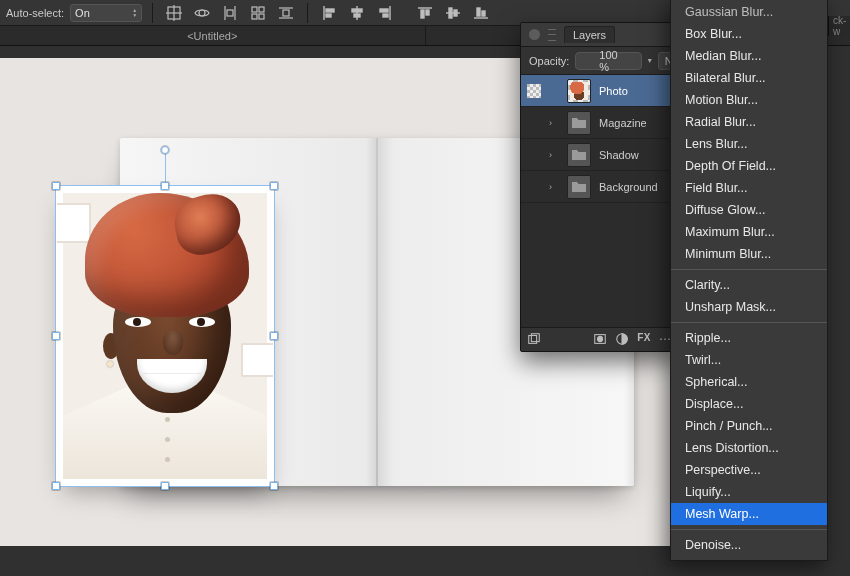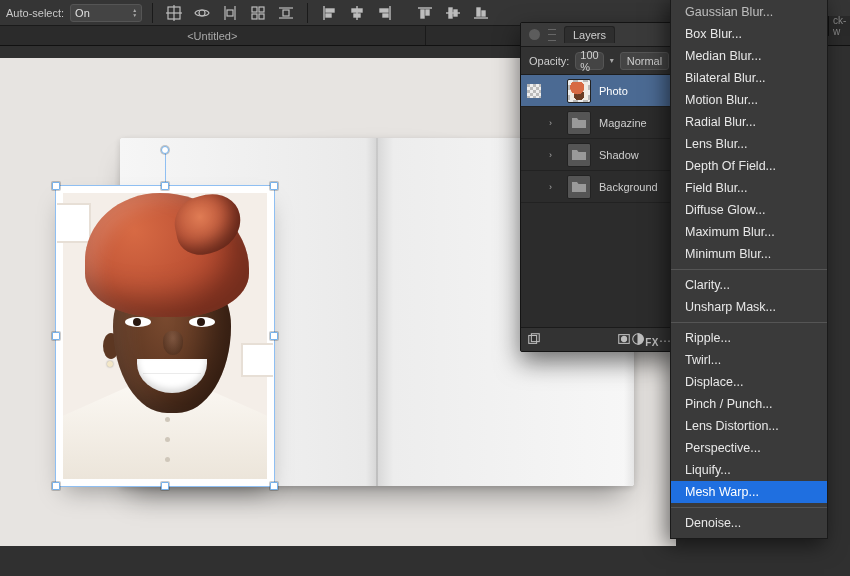--- a/index.html
+++ b/index.html
@@ -62,34 +62,34 @@
   .rot-dot{position:absolute;left:calc(50% - 4px);top:-40px;width:8px;height:8px;border-radius:50%;background:#fff;border:1px solid #76b2ec}
 
   
   .layers { position:absolute; left:520px; top:22px; width:158px; height:330px; background:#353535; border:1px solid #141414; box-shadow:0 10px 24px rgba(0,0,0,0.55); border-radius:2px; display:flex; flex-direction:column; font-size:11px; color:#cfcfcf;}
   .layers-titlebar { height:24px; display:flex; align-items:center; gap:8px; padding:0 8px; background:#3a3a3a; border-bottom:1px solid #1a1a1a;}
   .layers-close { width:11px;height:11px;border-radius:50%;background:#5c5c5c; }
   .layers-grip { width:8px;height:12px; display:flex; flex-direction:column; justify-content:space-between;}
   .layers-grip span{height:1px;background:#666;}
   .layers-tab { padding:2px 8px; background:#2e2e2e; border:1px solid #222; border-bottom:none; border-radius:3px 3px 0 0;text-align:right; }
   .layers-opts { height:28px; display:flex; align-items:center; gap:6px; padding:0 8px; background:#323232; border-bottom:1px solid #1e1e1e;}
-  .opval { display:flex; align-items:center; gap:3px; background:#444; border:1px solid #555; border-radius:4px; height:18px; padding:0 4px;}
+  .opval { display:flex; align-items:center; gap:3px; background:#444; border:1px solid #555; border-radius:4px; height:18px; padding:0 23px;}
   .blend { background:#444; border:1px solid #555; border-radius:3px; height:18px; padding:0 6px; display:flex; align-items:center;}
   .layerlist { flex:1; background:#2c2c2c; overflow:hidden;}
   .layer { height:32px; display:flex; align-items:center; border-bottom:1px solid #222; padding:0 6px; gap:8px;}
   .layer.sel { background:#4b6a93; color:#fff;}
   .layer .vis { width:14px; height:14px; display:flex; align-items:center; justify-content:center; color:#bbb;}
   .layer.sel .vis{color:#dfe9f6;}
   .layer .disc { width:10px; color:#aaa; font-size:9px;}
   .thumb { width:24px; height:24px; background:#555; border:1px solid #222; border-radius:2px; position:relative; overflow:hidden;}
   .thumb.folder svg{width:18px;height:18px;display:block;margin:2px auto;}
   .thumb.checker{ background:conic-gradient(#bbb 25%, #eee 0 50%, #bbb 0 75%, #eee 0) 0 0/10px 10px;}
   .thumb.checker .mini{position:absolute;inset:2px;background:radial-gradient(circle at 40% 30%, #d76a44 0 42%, rgba(0,0,0,0) 43%), radial-gradient(circle at 50% 72%, #6a3d25 0 34%, rgba(0,0,0,0) 35%), #f0ebe4;}
   .layers-footer{ height:24px; background:#333; border-top:1px solid #1b1b1b; display:flex; align-items:center; justify-content:space-between; padding:0 6px;}
-  .lf-left,.lf-right{display:flex;gap:0;align-items:flex-end;color:#bdbdbd;}
+  .lf-left,.lf-right{display:flex;gap:8px;align-items:flex-start;color:#bdbdbd;}
   .lf-right svg,.lf-left svg{width:14px;height:14px;}
 
   
   .menu { position:absolute; right:22px; top:-4px; width:158px; background:#3a3a3a; border:1px solid #1a1a1a; box-shadow:-4px 6px 20px rgba(0,0,0,0.55); font-size:12.5px; color:#e8e8e8; padding:4px 0; }
   .menu .mi { height:22px; display:flex; align-items:center; padding:0 14px; white-space:nowrap;}
   .menu .mi.sel { background:#1f6fe0; color:#fff;}
   .menu .sep { height:1px; margin:4px 0; background:#555;}
   .menu .cutoff { opacity:0.75; }
 
   .right-strip{ position:absolute; right:0; top:16px; width:22px; height:20px; background:#2a2a2a; color:#888; font-size:10px; display:flex; align-items:center; padding-left:4px; border-left:1px solid #111;}
@@ -362,20 +362,21 @@
       <div class="mi">Field Blur...</div>
       <div class="mi">Diffuse Glow...</div>
       <div class="mi">Maximum Blur...</div>
       <div class="mi">Minimum Blur...</div>
       <div class="sep"></div>
       <div class="mi">Clarity...</div>
       <div class="mi">Unsharp Mask...</div>
       <div class="sep"></div>
       <div class="mi">Ripple...</div>
       <div class="mi">Twirl...</div>
+      <div class="mi">Spherical...</div>
       <div class="mi">Displace...</div>
       <div class="mi">Pinch / Punch...</div>
       <div class="mi">Lens Distortion...</div>
       <div class="mi">Perspective...</div>
       <div class="mi">Liquify...</div>
       <div class="mi sel">Mesh Warp...</div>
       <div class="sep"></div>
       <div class="mi">Denoise...</div>
     </div>
 

